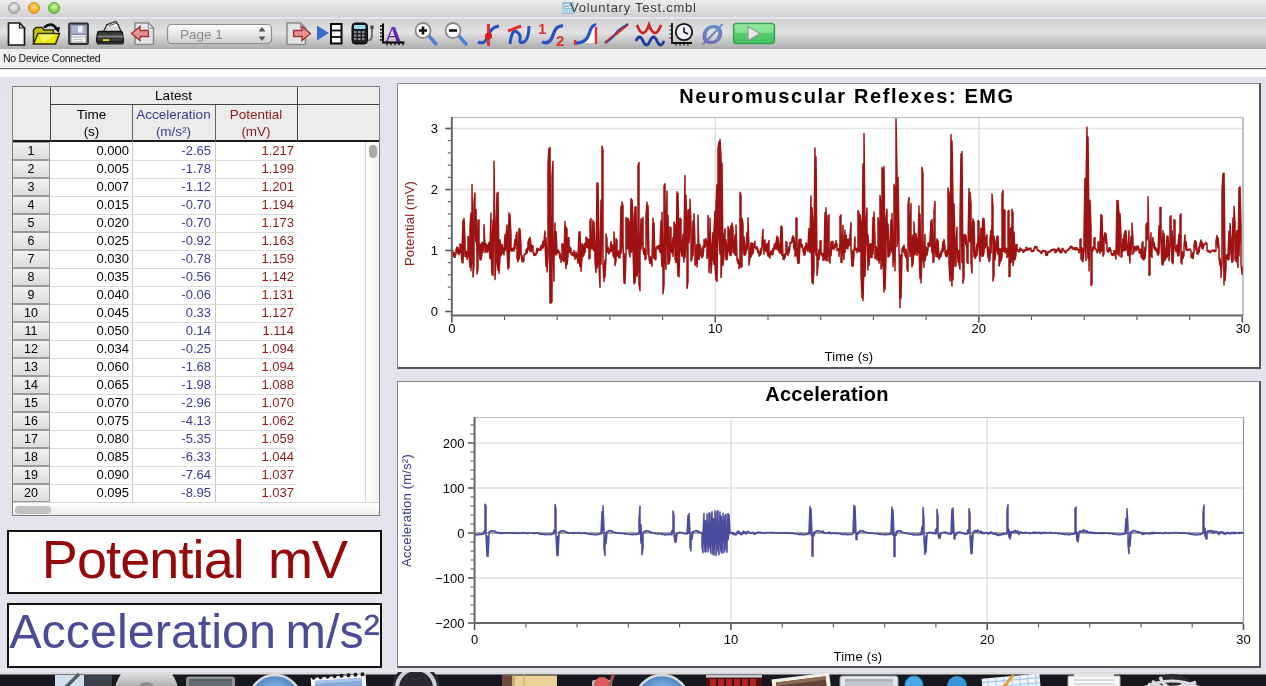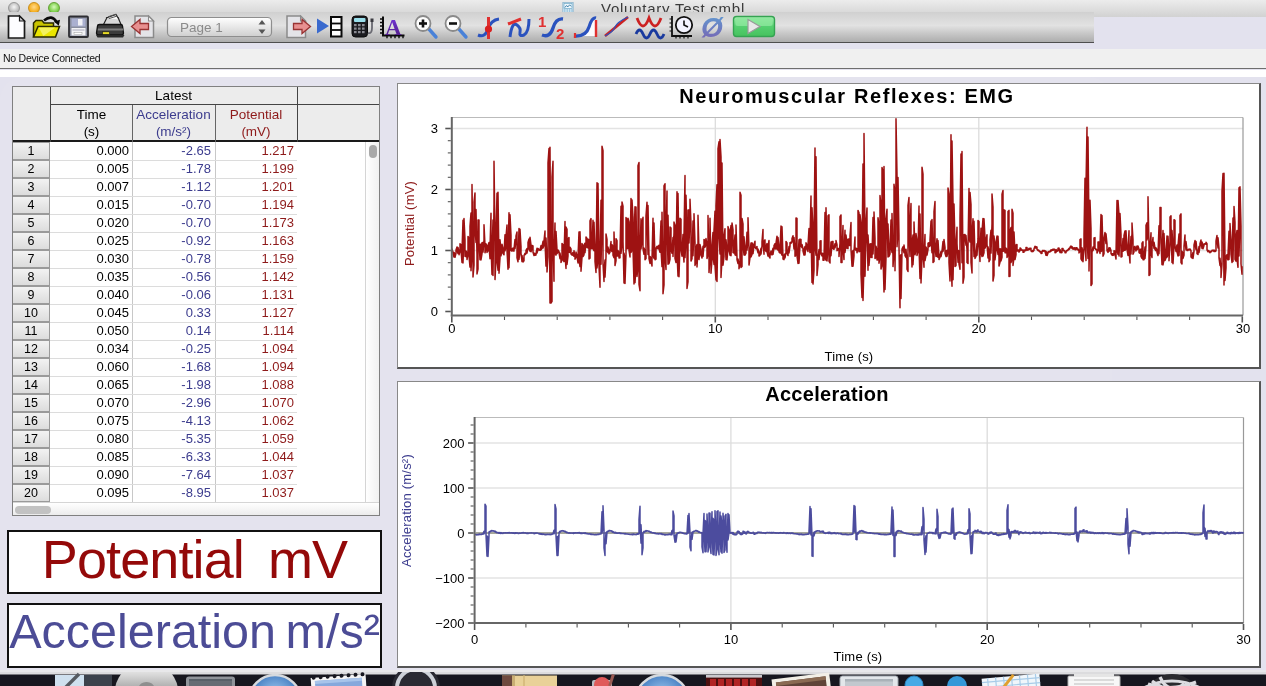--- a/index.html
+++ b/index.html
@@ -1,21 +1,21 @@
 <!DOCTYPE html>
 <html><head><meta charset="utf-8"><style>
 * { margin:0; padding:0; box-sizing:border-box; }
 html,body { width:1266px; height:686px; overflow:hidden;
   font-family:"Liberation Sans", sans-serif; background:#e3e2ee; }
 .abs { position:absolute; }
 #titlebar { position:absolute; left:0; top:0; width:1266px; height:17px;
   background:linear-gradient(#ececec,#d2d2d2); }
 .tl { position:absolute; top:2px; width:12px; height:12px; border-radius:50%; }
-#title { position:absolute; top:0px; left:601px; font-size:15px; color:#3a3a3a; letter-spacing:0.75px;}
-#toolbar { position:absolute; left:0; top:12px; width:1094px; height:31px;
+#title { position:absolute; top:0px; left:570px; font-size:13px; color:#3a3a3a; letter-spacing:0.75px;}
+#toolbar { position:absolute; left:0; top:19px; width:1266px; height:31px;
   background:linear-gradient(#d0d0d0 0%,#e2e2e2 45%,#c9c9c9 70%,#adadad 100%);
   border-bottom:1px solid #4e4e4e; }
 #statusbar { position:absolute; left:0; top:49px; width:1266px; height:20px;
   background:#f0f0f0; border-bottom:1px solid #6e6e6e; font-size:10.5px; color:#111;
   line-height:19px; padding-left:3px; letter-spacing:-0.25px; }
 #whitegap { position:absolute; left:0; top:70px; width:1266px; height:7px; background:#fff; }
 #content { position:absolute; left:0; top:77px; width:1112px; height:609px; background:#e4e3ee;border-radius:23px; }
 
 
 #tablepanel { position:absolute; left:12px; top:9px; width:368px; height:430px;

